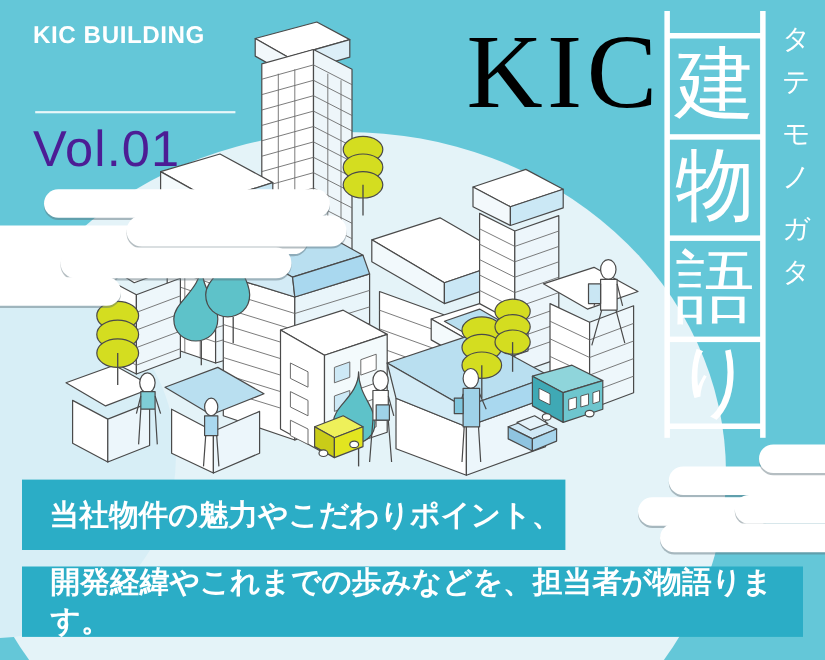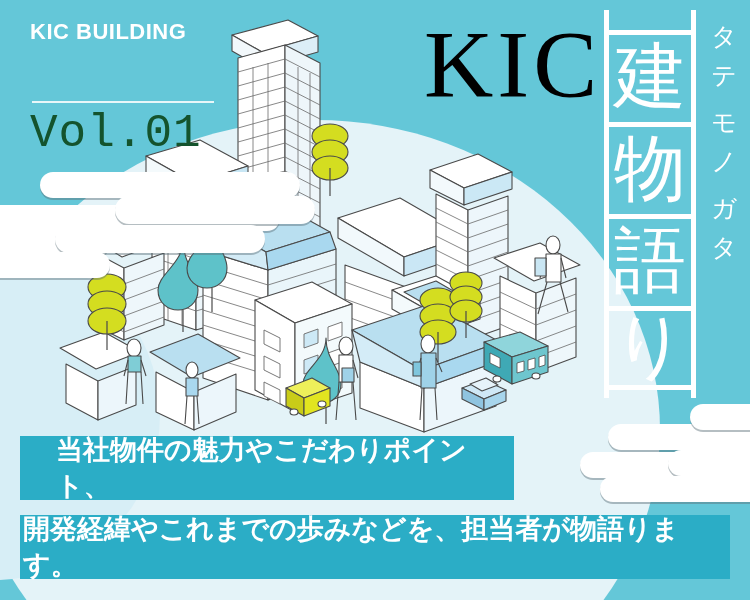--- a/index.html
+++ b/index.html
@@ -32,21 +32,21 @@
     color:#ffffff;font-weight:bold;font-size:22px;line-height:1.30;
     letter-spacing:.5px;
     text-align:center;
   }
   #header-rule{
     position:absolute;left:32px;top:101px;width:182px;height:2px;
     background:rgba(255,255,255,.85);
   }
   #vol-label{
     position:absolute;left:30px;top:108px;
-    color:#14532d;font-family:Liberation Mono, monospace;
+    color:#4c1d95;font-family:Liberation Sans, sans-serif;
     font-size:46px;letter-spacing:1px;
   }
   #kic-logo{
     position:absolute;left:424px;top:17px;
     color:#000000;font-family:"Liberation Serif","DejaVu Serif",serif;
     font-size:96px;line-height:1;letter-spacing:4px;
   }
 
   
   #vertical-title{
@@ -72,22 +72,22 @@
 
   
   #cityscape{position:absolute;left:0;top:0;width:750px;height:600px;}
 
   
   .caption-bar{
     position:absolute;background:#2badc6;
     color:#ffffff;font-weight:bold;
     display:flex;align-items:center;
   }
-  #caption-bar-1{left:20px;top:436px;width:494px;height:64px;font-size:27px;padding-left:36px;box-sizing:border-box;}
-  #caption-bar-2{left:20px;top:515px;width:710px;height:64px;font-size:27px;padding-left:3px;box-sizing:border-box;}
+  #caption-bar-1{left:20px;top:436px;width:494px;height:64px;font-size:27px;padding-left:25px;box-sizing:border-box;}
+  #caption-bar-2{left:20px;top:515px;width:710px;height:64px;font-size:27px;padding-left:26px;box-sizing:border-box;}
 </style>
 </head>
 <body>
 
 <div id="banner">
 
   <div class="pale-circle" id="circle-main"></div>
   <div class="pale-circle" id="circle-small"></div>
 
   <svg id="cityscape" viewBox="0 0 750 600">

